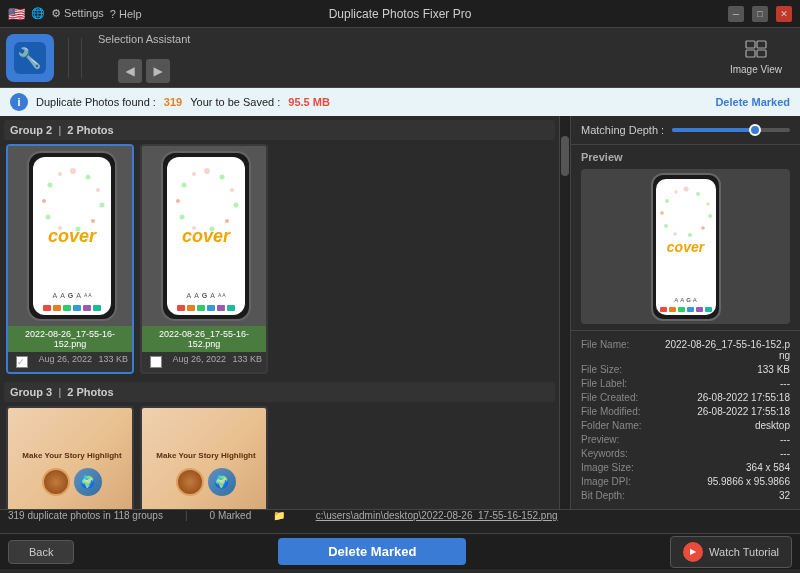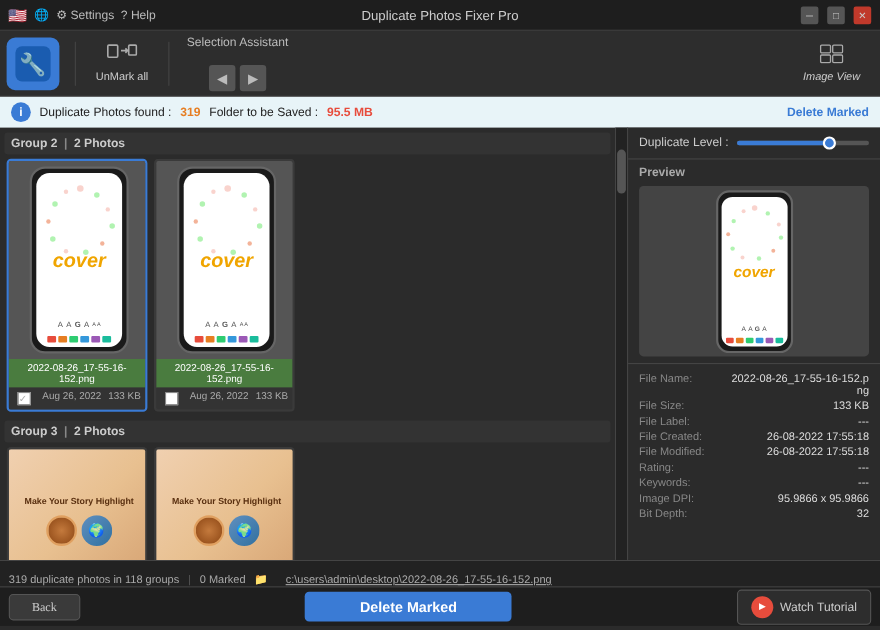--- a/index.html
+++ b/index.html
@@ -133,21 +133,21 @@
       flex-direction: column;
       align-items: center;
       padding: 4px 12px;
       cursor: pointer;
       color: #ccc;
       height: 50px;
       justify-content: center;
       border-radius: 4px;
     }
     .image-view-btn .icon { font-size: 16px; margin-bottom: 2px; }
-    .image-view-btn .label { font-size: 10px; font-style: italic; }
+    .image-view-btn .label { font-size: 10px; }
 
     
     .info-bar {
       height: 28px;
       background: #e8f4f8;
       display: flex;
       align-items: center;
       padding: 0 10px;
       gap: 8px;
       color: #222;
@@ -365,23 +365,23 @@
     }
     .meta-key { color: #888; min-width: 80px; }
     .meta-value { color: #ddd; text-align: right; max-width: 130px; word-break: break-all; }
 
     
     .status-bar {
       height: 24px;
       background: #222;
       border-top: 1px solid #444;
       display: flex;
-      align-items: flex-end;
+      align-items: flex-start;
       padding: 0 8px;
-      gap: 8px;
+      gap: 22px;
       font-size: 10px;
       color: #aaa;
     }
     .status-sep { color: #555; }
     .status-path { margin-left: 8px; text-decoration: underline; }
     .folder-icon { color: #f0a500; }
 
     
     .bottom-bar {
       height: 36px;
@@ -393,21 +393,20 @@
       justify-content: space-between;
     }
     .back-btn {
       padding: 5px 20px;
       background: #3a3a3a;
       color: #ccc;
       border: 1px solid #555;
       border-radius: 4px;
       cursor: pointer;
       font-size: 11px;
-      font-family: Liberation Serif, serif;
     }
     .delete-marked-btn {
       padding: 6px 50px;
       background: #3a7bd5;
       color: white;
       border: none;
       border-radius: 4px;
       cursor: pointer;
       font-size: 13px;
       font-weight: bold;
@@ -474,30 +473,20 @@
   <div class="app-logo">
     <svg width="36" height="36" viewBox="0 0 36 36">
       <rect x="2" y="2" width="32" height="32" rx="6" fill="#1a5cb0"></rect>
       <text x="18" y="25" text-anchor="middle" font-size="20" fill="white">🔧</text>
     </svg>
   </div>
 
 
   <div class="toolbar-divider"></div>
 
-  <div class="toolbar-btn">
-    <div class="icon">
-      <svg width="28" height="18" viewBox="0 0 28 18">
-        <rect x="1" y="1" width="9" height="11" rx="1" fill="none" stroke="#aaa" stroke-width="1.5"></rect>
-        <path d="M13 6 L19 6 M17 4 L19 6 L17 8" stroke="#aaa" stroke-width="1.5" fill="none"></path>
-        <rect x="20" y="1" width="7" height="9" rx="1" fill="none" stroke="#aaa" stroke-width="1.5"></rect>
-      </svg>
-    </div>
-    <div class="label">UnMark all</div>
-  </div>
 
   <div class="toolbar-divider"></div>
 
   <div class="selection-assistant">
     <span class="sa-label">Selection Assistant</span>
     <div class="sa-icons">
       <div class="sa-icon-btn">◀</div>
       <div class="sa-icon-btn">▶</div>
     </div>
   </div>
@@ -514,21 +503,21 @@
       </svg>
     </div>
     <div class="label">Image View</div>
   </div>
 </div>
 
 <div class="info-bar">
   <div class="info-icon">i</div>
   <span>Duplicate Photos found :</span>
   <span class="info-count">319</span>
-  <span>Folder to be Saved :</span>
+  <span>Your to be Saved :</span>
   <span class="info-size">95.5 MB</span>
   <span class="delete-marked-link">Delete Marked</span>
 </div>
 
 <div class="main-area">
 
   <div class="photo-list">
 
     <div class="group-header">
       <span>Group 2</span>
@@ -679,21 +668,21 @@
     </div>
   </div>
 
   <div class="scroll-bar">
     <div class="scroll-thumb"></div>
   </div>
 
   <div class="right-panel">
 
     <div class="matching-level">
-      <span class="matching-label">Duplicate Level :</span>
+      <span class="matching-label">Matching Depth :</span>
       <div class="slider-track">
         <div class="slider-fill"></div>
         <div class="slider-thumb"></div>
       </div>
     </div>
 
     <div class="preview-section">
       <div class="section-title">Preview</div>
       <div class="preview-image">
         <div style="width:70px;height:148px;background:#1a1a1a;border-radius:12px;border:2px solid #666;display:flex;align-items:center;justify-content:center;overflow:hidden;">
@@ -749,26 +738,34 @@
           </div>
           <div class="metadata-row">
             <span class="meta-key">File Created:</span>
             <span class="meta-value">26-08-2022 17:55:18</span>
           </div>
           <div class="metadata-row">
             <span class="meta-key">File Modified:</span>
             <span class="meta-value">26-08-2022 17:55:18</span>
           </div>
           <div class="metadata-row">
-            <span class="meta-key">Rating:</span>
+            <span class="meta-key">Folder Name:</span>
+            <span class="meta-value">desktop</span>
+          </div>
+          <div class="metadata-row">
+            <span class="meta-key">Preview:</span>
             <span class="meta-value">---</span>
           </div>
           <div class="metadata-row">
             <span class="meta-key">Keywords:</span>
             <span class="meta-value">---</span>
+          </div>
+          <div class="metadata-row">
+            <span class="meta-key">Image Size:</span>
+            <span class="meta-value">364 x 584</span>
           </div>
           <div class="metadata-row">
             <span class="meta-key">Image DPI:</span>
             <span class="meta-value">95.9866 x 95.9866</span>
           </div>
           <div class="metadata-row">
             <span class="meta-key">Bit Depth:</span>
             <span class="meta-value">32</span>
           </div>
         </div>

